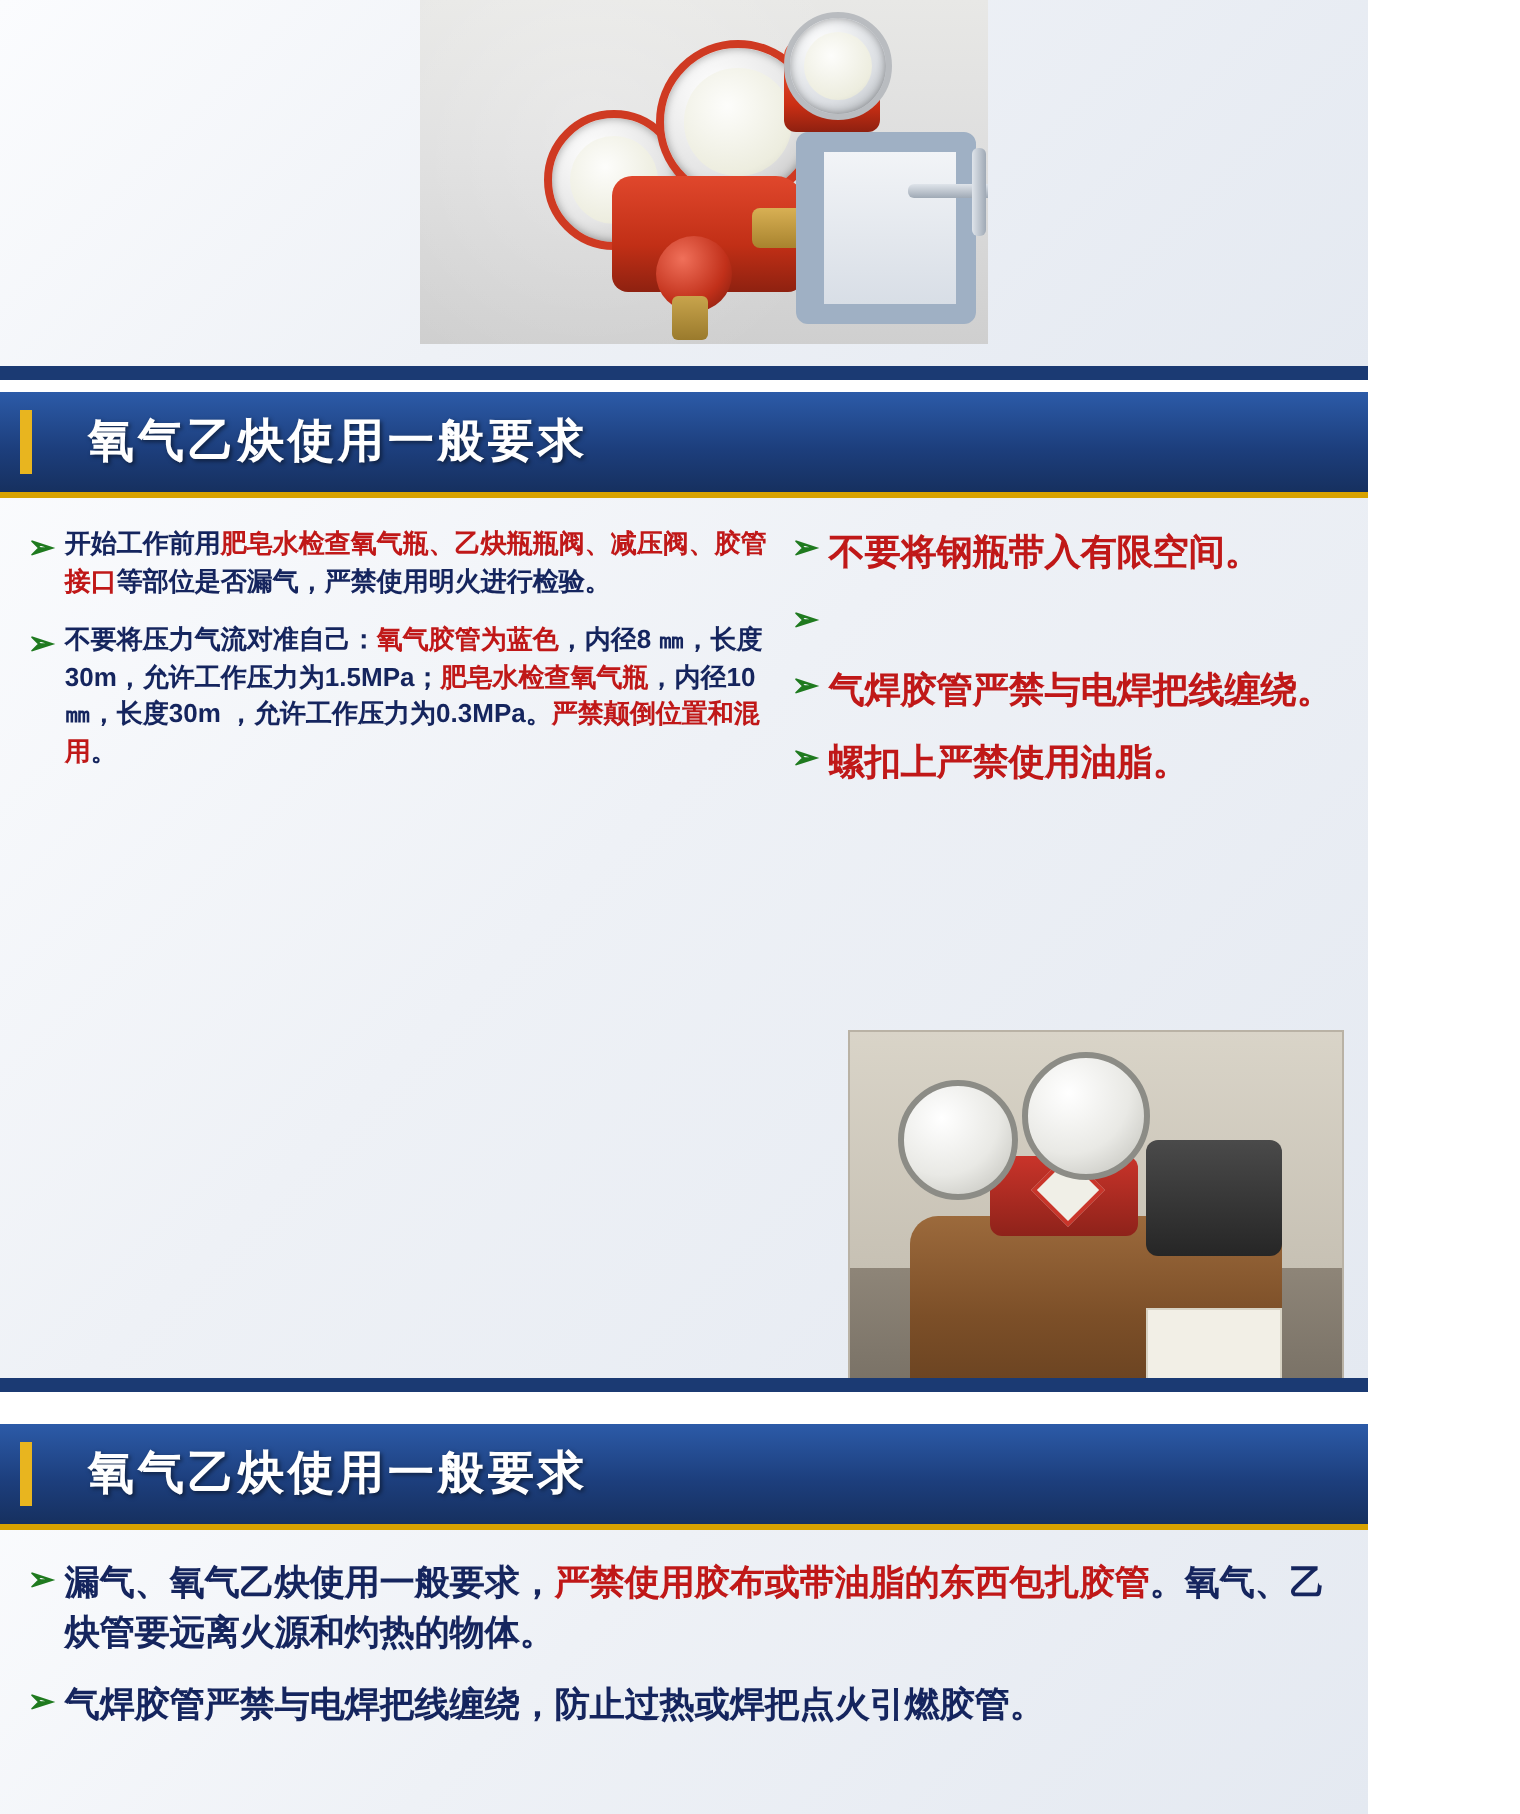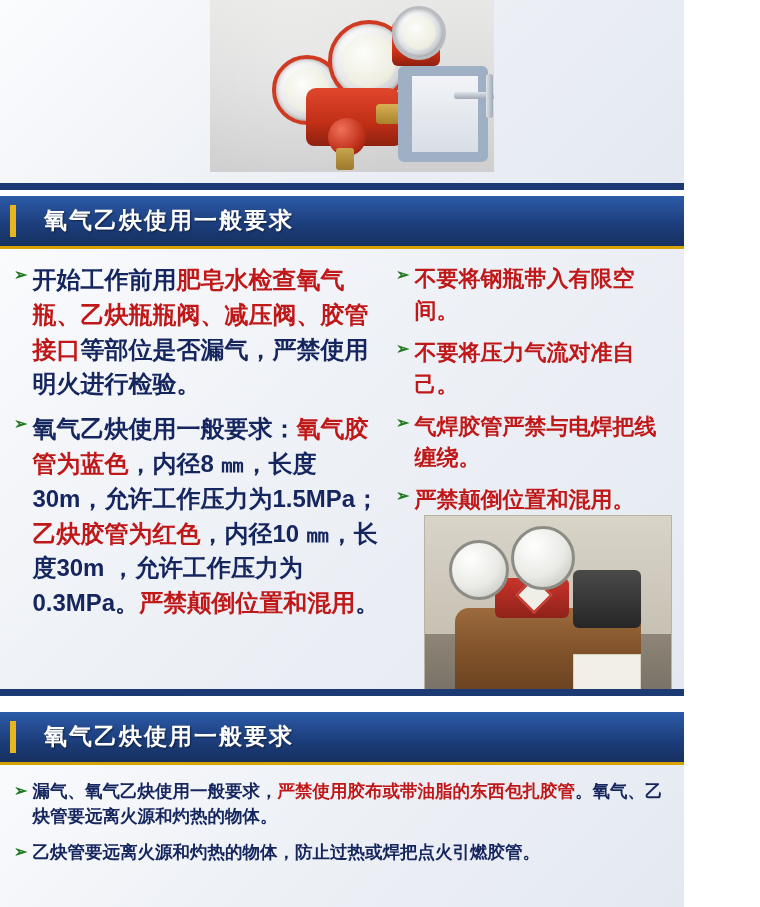--- a/index.html
+++ b/index.html
@@ -176,26 +176,26 @@
   }
   .marker {
     color: #1f7a1f;
     font-size: 16px;
     line-height: 1.45;
     margin-right: 5px;
     flex: 0 0 auto;
     font-weight: bold;
   }
   .btext {
-    font-size: 24px;
+    font-size: 13px;
     font-weight: bold;
     color: #15255e;
     line-height: 1.45;
   }
-  .col-right .btext { font-size: 22px; }
+  .col-right .btext { font-size: 18px; }
   .r { color: #c01818; }
   .b { color: #15255e; }
 
   
   .photo-2 {
     position: absolute;
     left: 424px;
     top: 266px;
     width: 246px;
     height: 204px;
@@ -312,41 +312,40 @@
     <div class="body-2">
       <div class="col-left">
 
         <div class="bullet">
           <span class="marker">➢</span>
           <span class="btext"><span class="b">开始工作前用</span><span class="r">肥皂水检查氧气瓶、乙炔瓶瓶阀、减压阀、胶管接口</span><span class="b">等部位是否漏气，严禁使用明火进行检验。</span></span>
         </div>
 
         <div class="bullet">
           <span class="marker">➢</span>
-          <span class="btext"><span class="b">氧气乙炔使用一般要求：</span><span class="r">氧气胶管为蓝色</span><span class="b">，内径8 ㎜，长度30m，允许工作压力为1.5MPa；</span><span class="r">乙炔胶管为红色</span><span class="b">，内径10 ㎜，长度30m ，允许工作压力为0.3MPa。</span><span class="r">严禁颠倒位置和混用</span><span class="b">。</span></span>
+          <span class="btext"><span class="b">不要将压力气流对准自己：</span><span class="r">氧气胶管为蓝色</span><span class="b">，内径8 ㎜，长度30m，允许工作压力为1.5MPa；</span><span class="r">肥皂水检查氧气瓶</span><span class="b">，内径10 ㎜，长度30m ，允许工作压力为0.3MPa。</span><span class="r">严禁颠倒位置和混用</span><span class="b">。</span></span>
         </div>
 
       </div>
 
       <div class="col-right">
         <div class="bullet">
           <span class="marker">➢</span>
           <span class="btext r">不要将钢瓶带入有限空间。</span>
         </div>
         <div class="bullet">
           <span class="marker">➢</span>
-          <span class="btext r">不要将压力气流对准自己。</span>
         </div>
         <div class="bullet">
           <span class="marker">➢</span>
           <span class="btext r">气焊胶管严禁与电焊把线缠绕。</span>
         </div>
         <div class="bullet">
           <span class="marker">➢</span>
-          <span class="btext r">严禁颠倒位置和混用。</span>
+          <span class="btext r">螺扣上严禁使用油脂。</span>
         </div>
       </div>
 
       <div class="photo-2">
         <div class="p2-wall"></div>
         <div class="p2-ground"></div>
         <div class="p2-cyl"></div>
         <div class="p2-reg"></div>
         <div class="p2-diamond"></div>
         <div class="p2-blk"></div>
@@ -367,19 +366,19 @@
       <div class="title-text">氧气乙炔使用一般要求</div>
     </div>
 
     <div class="body-3">
       <div class="bullet">
         <span class="marker">➢</span>
         <span class="btext"><span class="b">漏气、氧气乙炔使用一般要求，</span><span class="r">严禁使用胶布或带油脂的东西包扎胶管</span><span class="b">。氧气、乙炔管要远离火源和灼热的物体。</span></span>
       </div>
       <div class="bullet">
         <span class="marker">➢</span>
-        <span class="btext b">乙炔管要远离火源和灼热的物体，防止过热或焊把点火引燃胶管。</span>
+        <span class="btext b">气焊胶管严禁与电焊把线缠绕，防止过热或焊把点火引燃胶管。</span>
       </div>
     </div>
   </section>
 
   <div class="gutter"></div>
 </div>
 
 </body></html>

